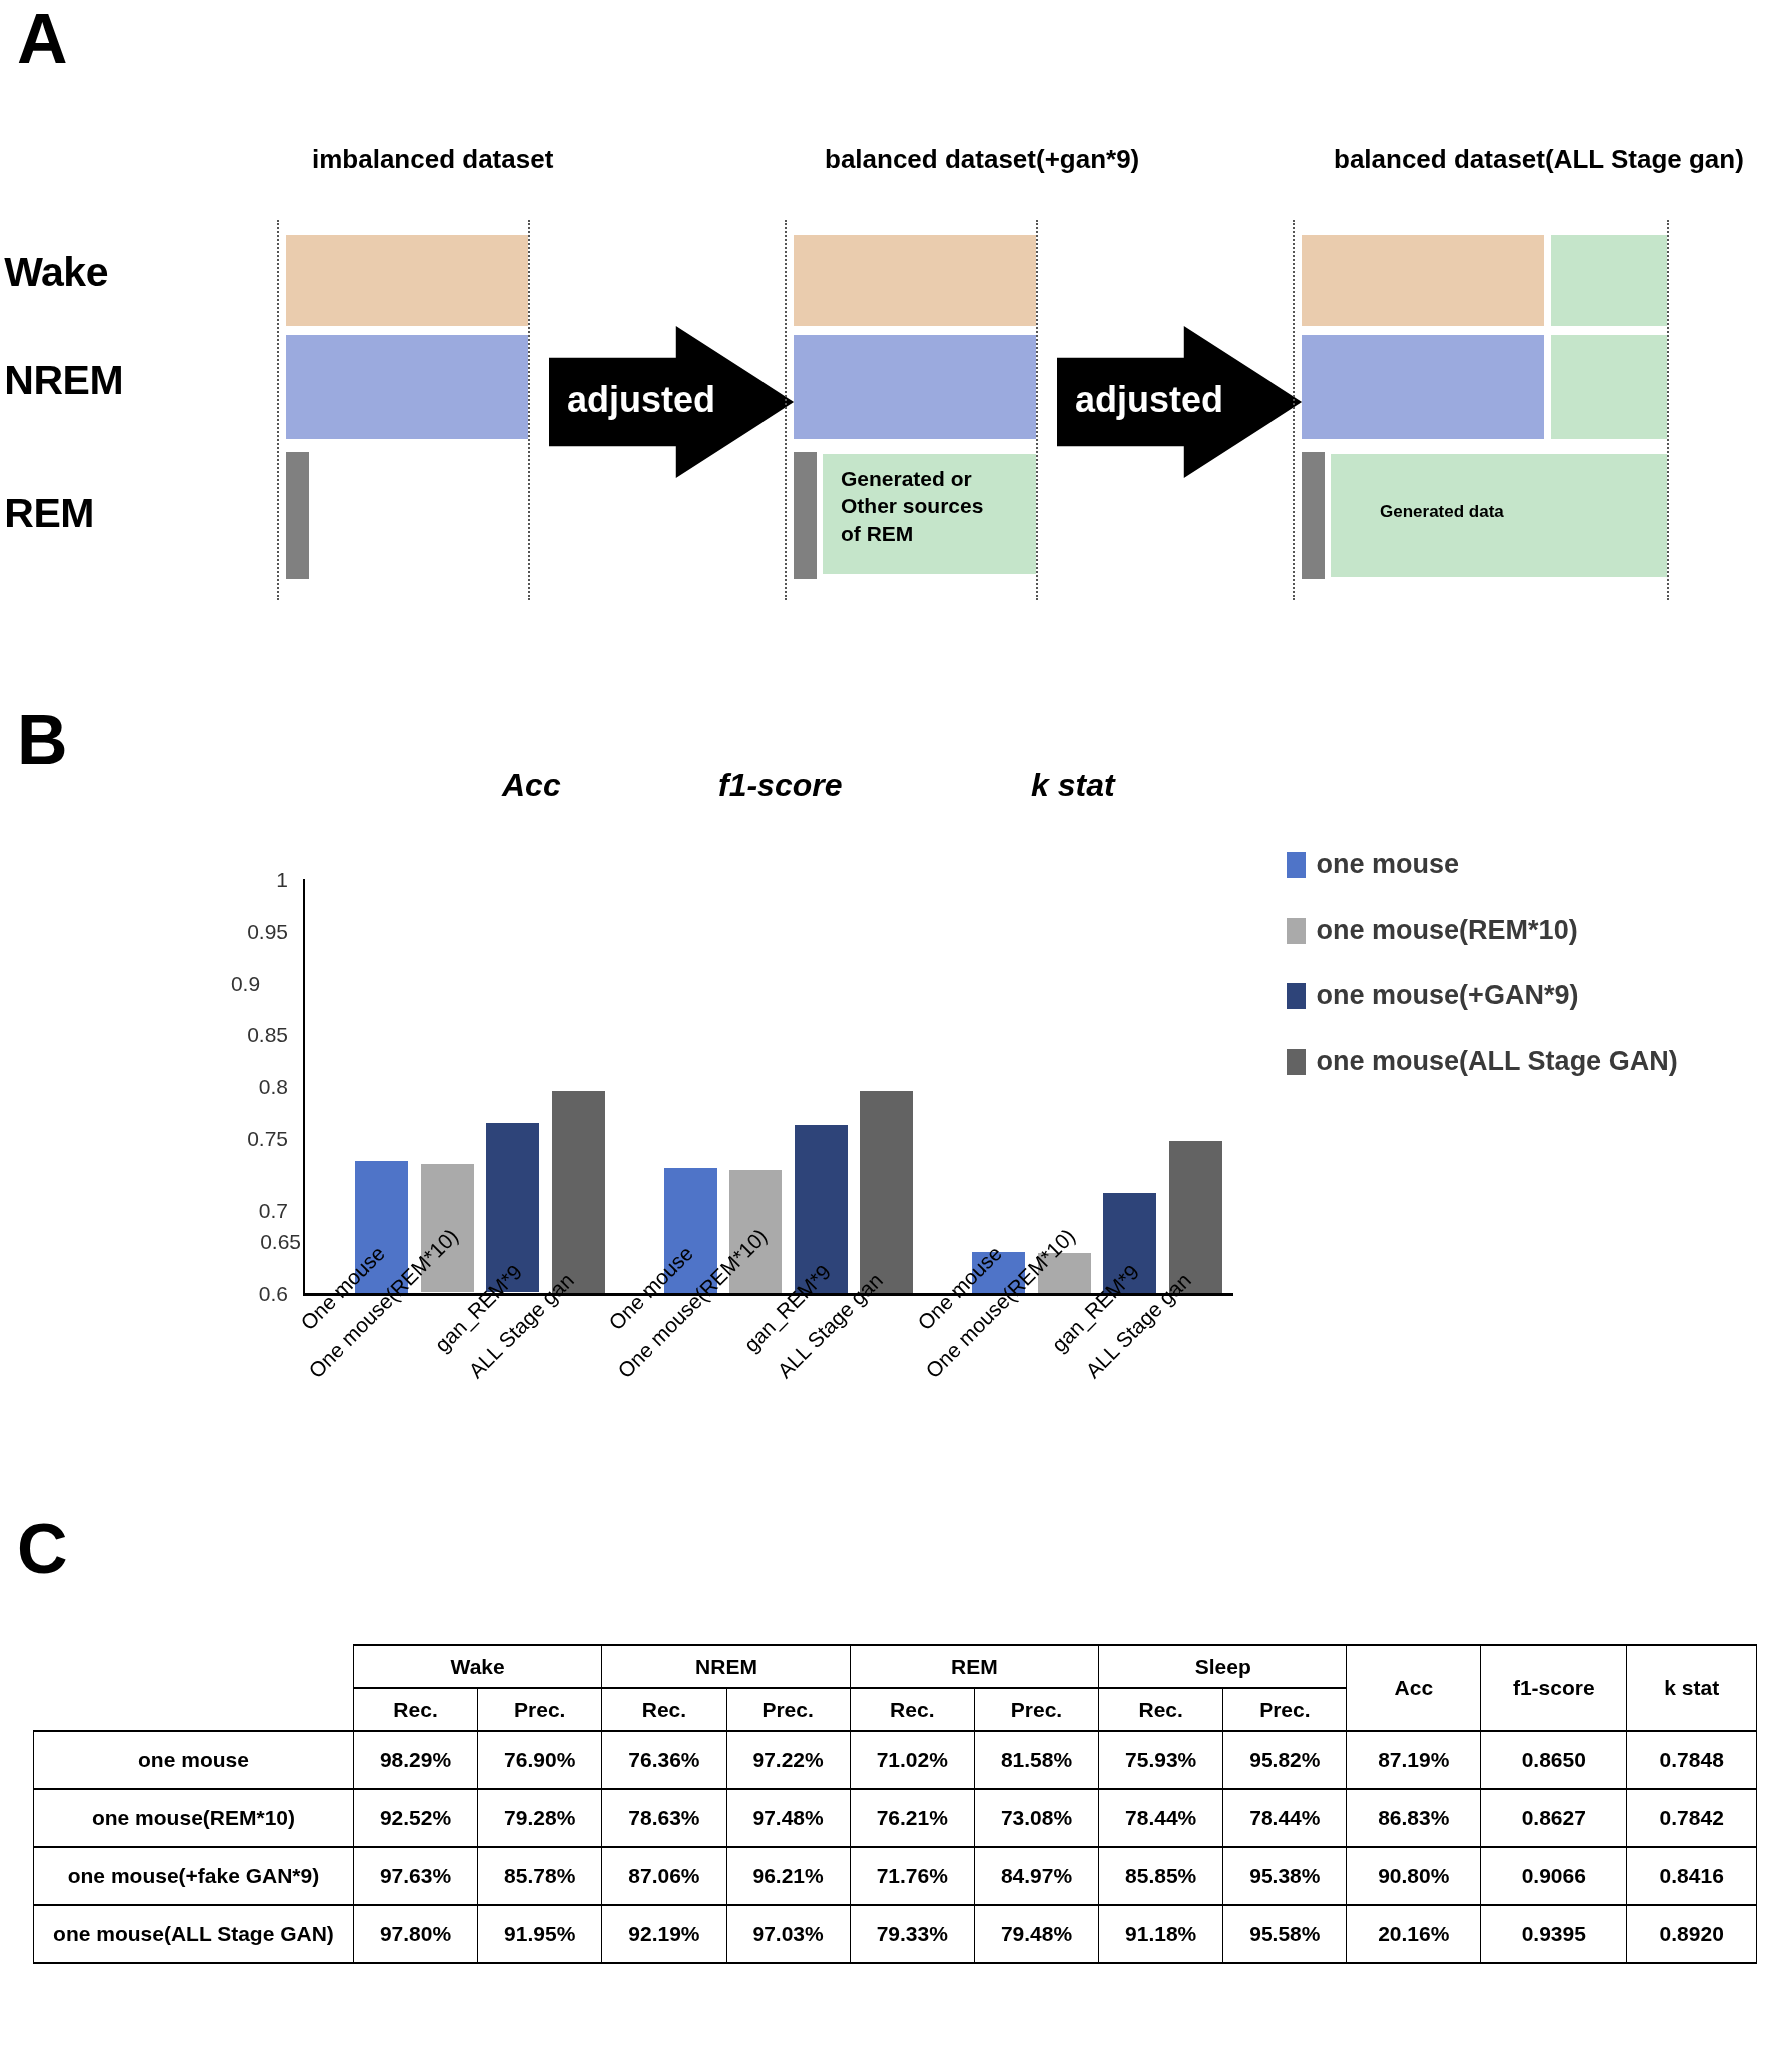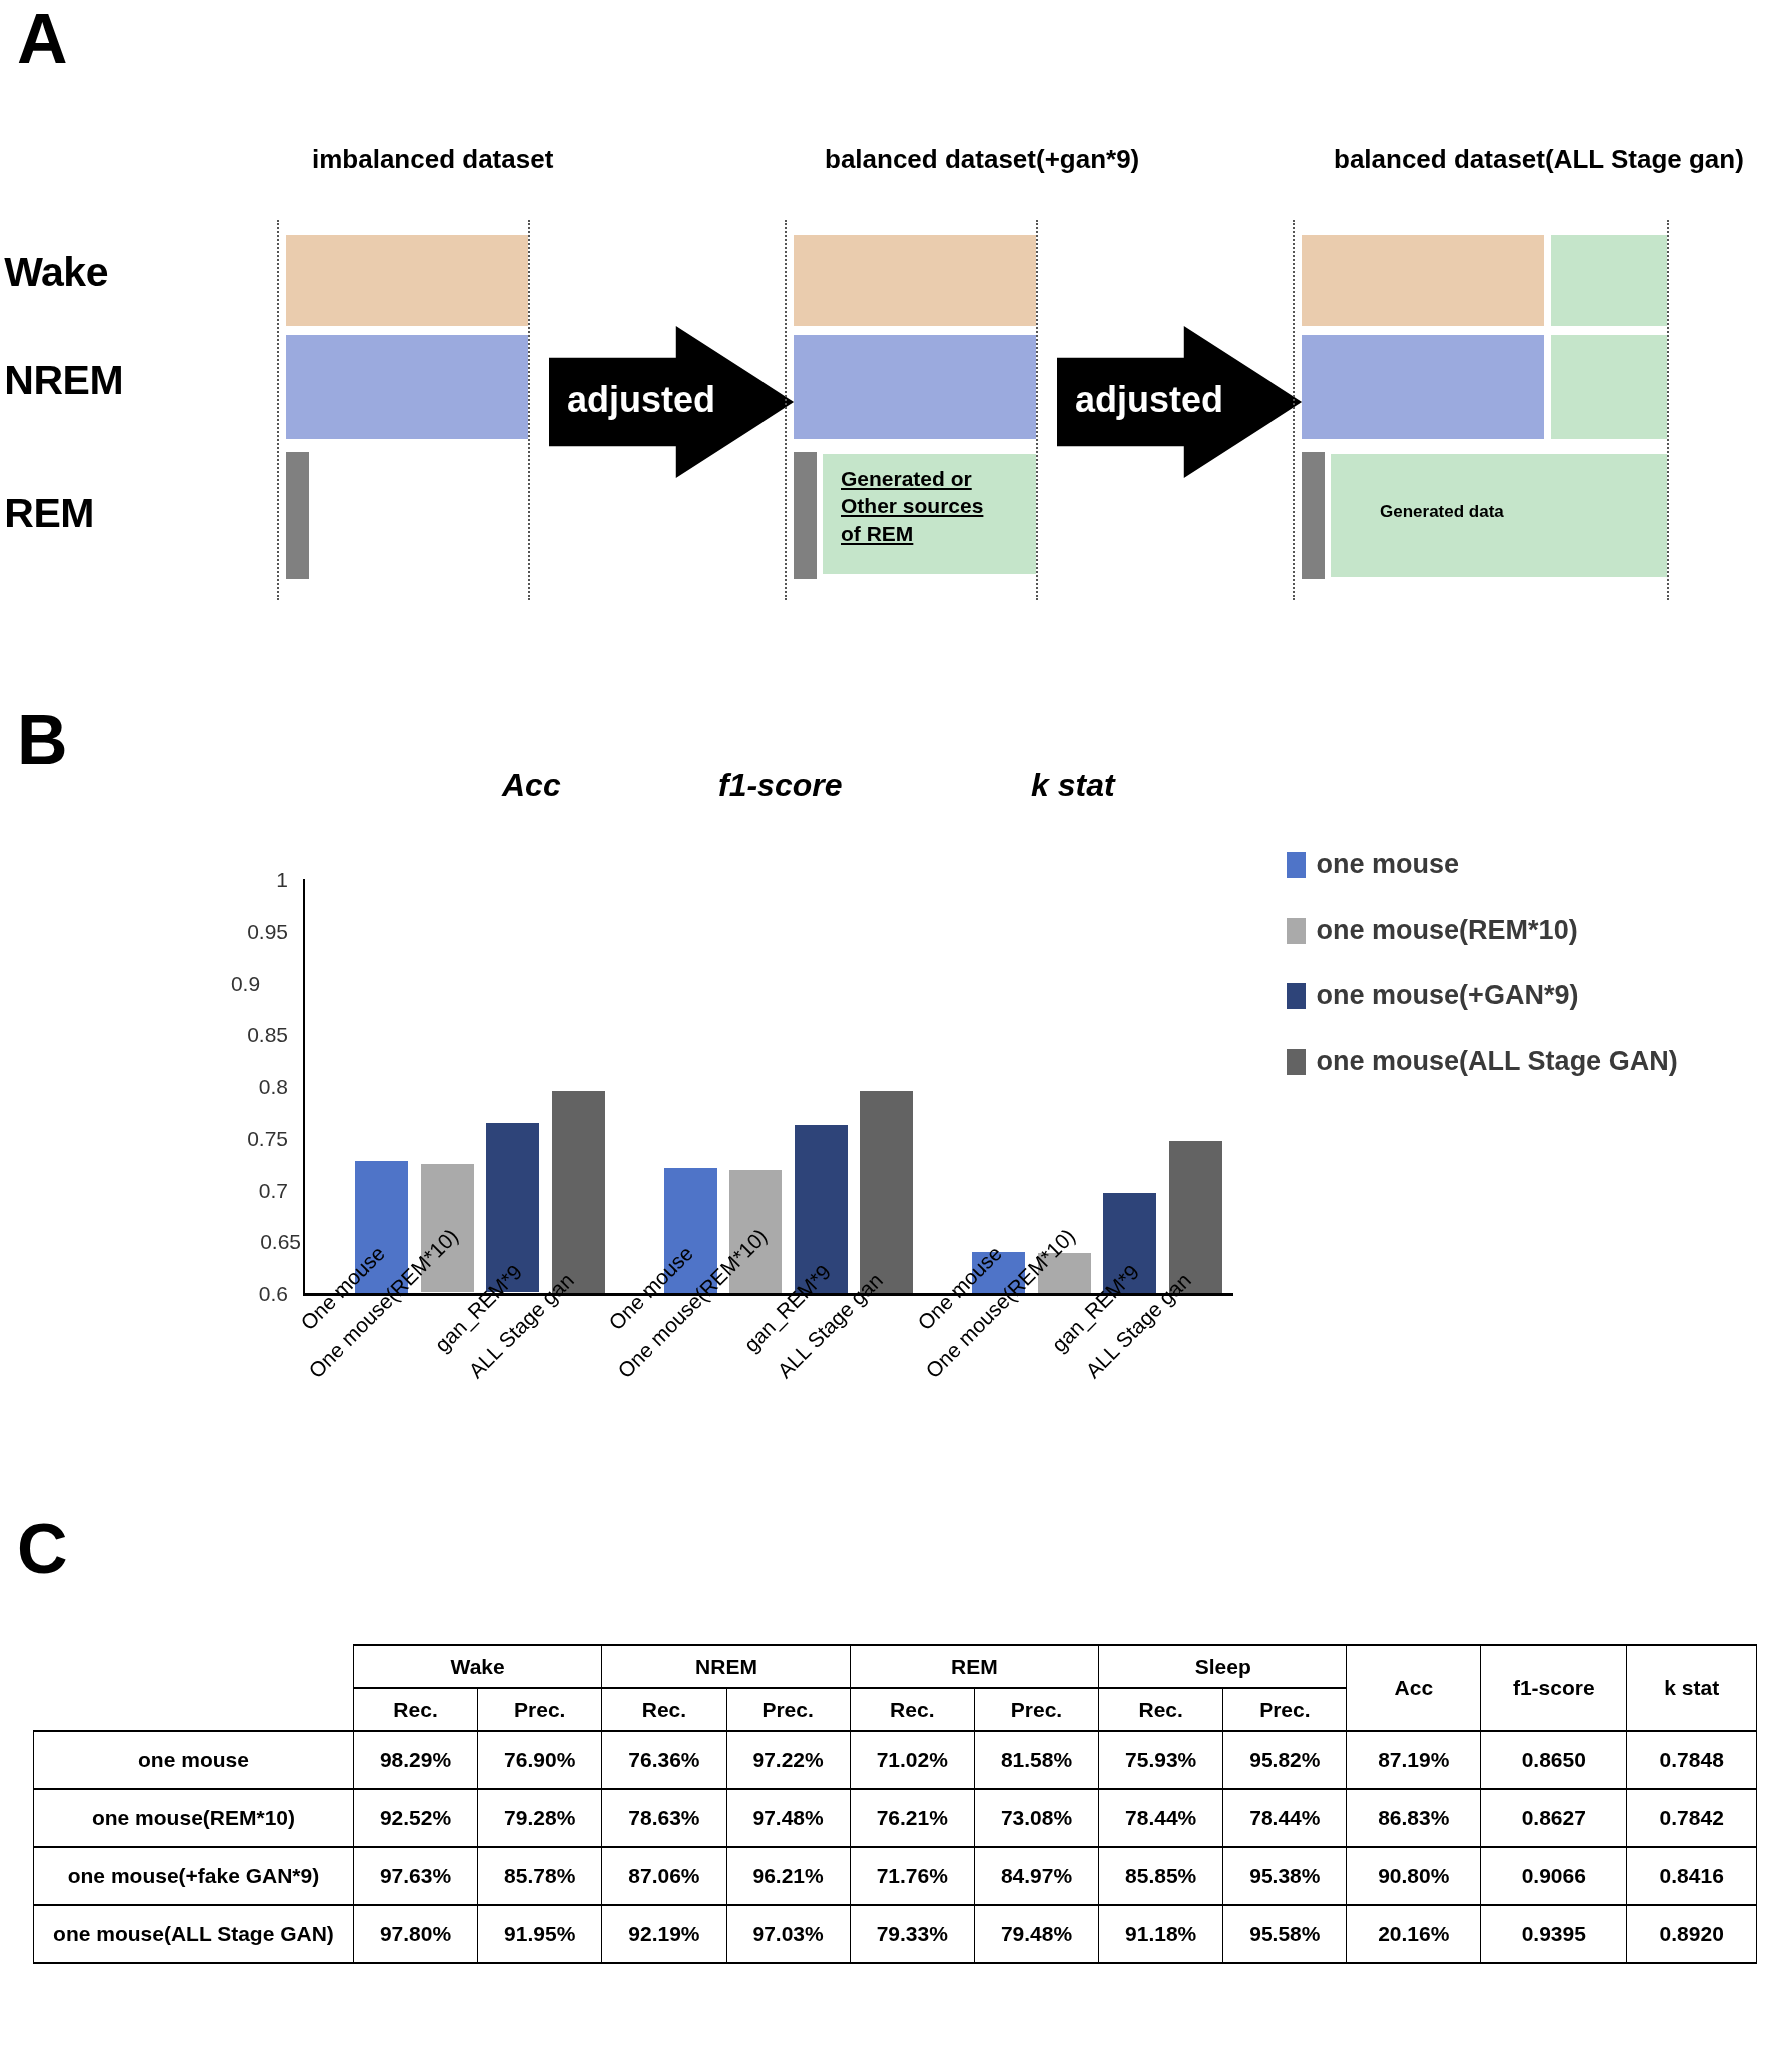--- a/index.html
+++ b/index.html
@@ -157,21 +157,21 @@
     <div class="arrow-text" style="left:18px; top:66px;">adjusted</div>
   </div>
 
   <div class="dset" style="left:785px; top:220px; width:254px; height:380px;">
     <div class="guide" style="left:0px;"></div>
     <div class="guide" style="left:251px;"></div>
     <div class="bar" style="left:9.3px; top:15px; width:242px; height:91px; background:#EACCAE;"></div>
     <div class="bar" style="left:9.3px; top:115px; width:242px; height:104px; background:#9BAADE;"></div>
     <div class="bar" style="left:9.3px; top:232px; width:22.4px; height:127px; background:#808080;"></div>
     <div class="bar" style="left:38px; top:234px; width:213px; height:120px; background:#C5E5CA;"></div>
-    <div class="greenbox-text" style="left:56px; top:245px;text-decoration:underline;">
+    <div class="greenbox-text" style="left:56px; top:245px;">
       <div>Generated or</div>
       <div>Other sources</div>
       <div>of REM</div>
     </div>
   </div>
 
   <div class="arrow-wrap" style="left:1057px; top:313px; width:262px; height:178px;">
     <svg width="262" height="178" viewBox="0 0 620 420">
       <polygon points="0,105 300,105 300,30 580,210 300,390 300,315 0,315" fill="#000000"></polygon>
     </svg>
@@ -199,21 +199,21 @@
   <div class="chart-title" style="left:502px; top:108px;">Acc</div>
   <div class="chart-title" style="left:718px; top:108px;">f1-score</div>
   <div class="chart-title" style="left:1031px; top:108px;">k stat</div>
 
   <div class="ytick" style="left:203px; top:209px;  width:85px;">1</div>
   <div class="ytick" style="left:203px; top:261px;  width:85px;">0.95</div>
   <div class="ytick" style="left:203px; top:313px;  width:85px;text-align:center;">0.9</div>
   <div class="ytick" style="left:203px; top:364px;  width:85px;">0.85</div>
   <div class="ytick" style="left:203px; top:416px;  width:85px;">0.8</div>
   <div class="ytick" style="left:203px; top:468px; width:85px;">0.75</div>
-  <div class="ytick" style="left:203px; top:520px; width:85px;">0.7</div>
+  <div class="ytick" style="left:203px; top:540px; width:85px;">0.7</div>
   <div class="ytick" style="left:216px; top:571px; width:85px;">0.65</div>
   <div class="ytick" style="left:203px; top:623px; width:85px;">0.6</div>
 
   <div class="axis-y" style="left:303px; top:220px; height:416px;"></div>
   <div class="axis-x" style="left:303px; top:634px; width:930px;"></div>
 
   <div class="plotbar" style="left:355px;  top:502px; width:53px; height:132px; background:#4F74C8;"></div>
   <div class="plotbar" style="left:421px;  top:505px; width:53px; height:128px; background:#AAAAAA;"></div>
   <div class="plotbar" style="left:486px; top:464px; width:53px; height:169px; background:#2E4479;"></div>
   <div class="plotbar" style="left:552px; top:432px; width:53px; height:202px; background:#636363;"></div>

